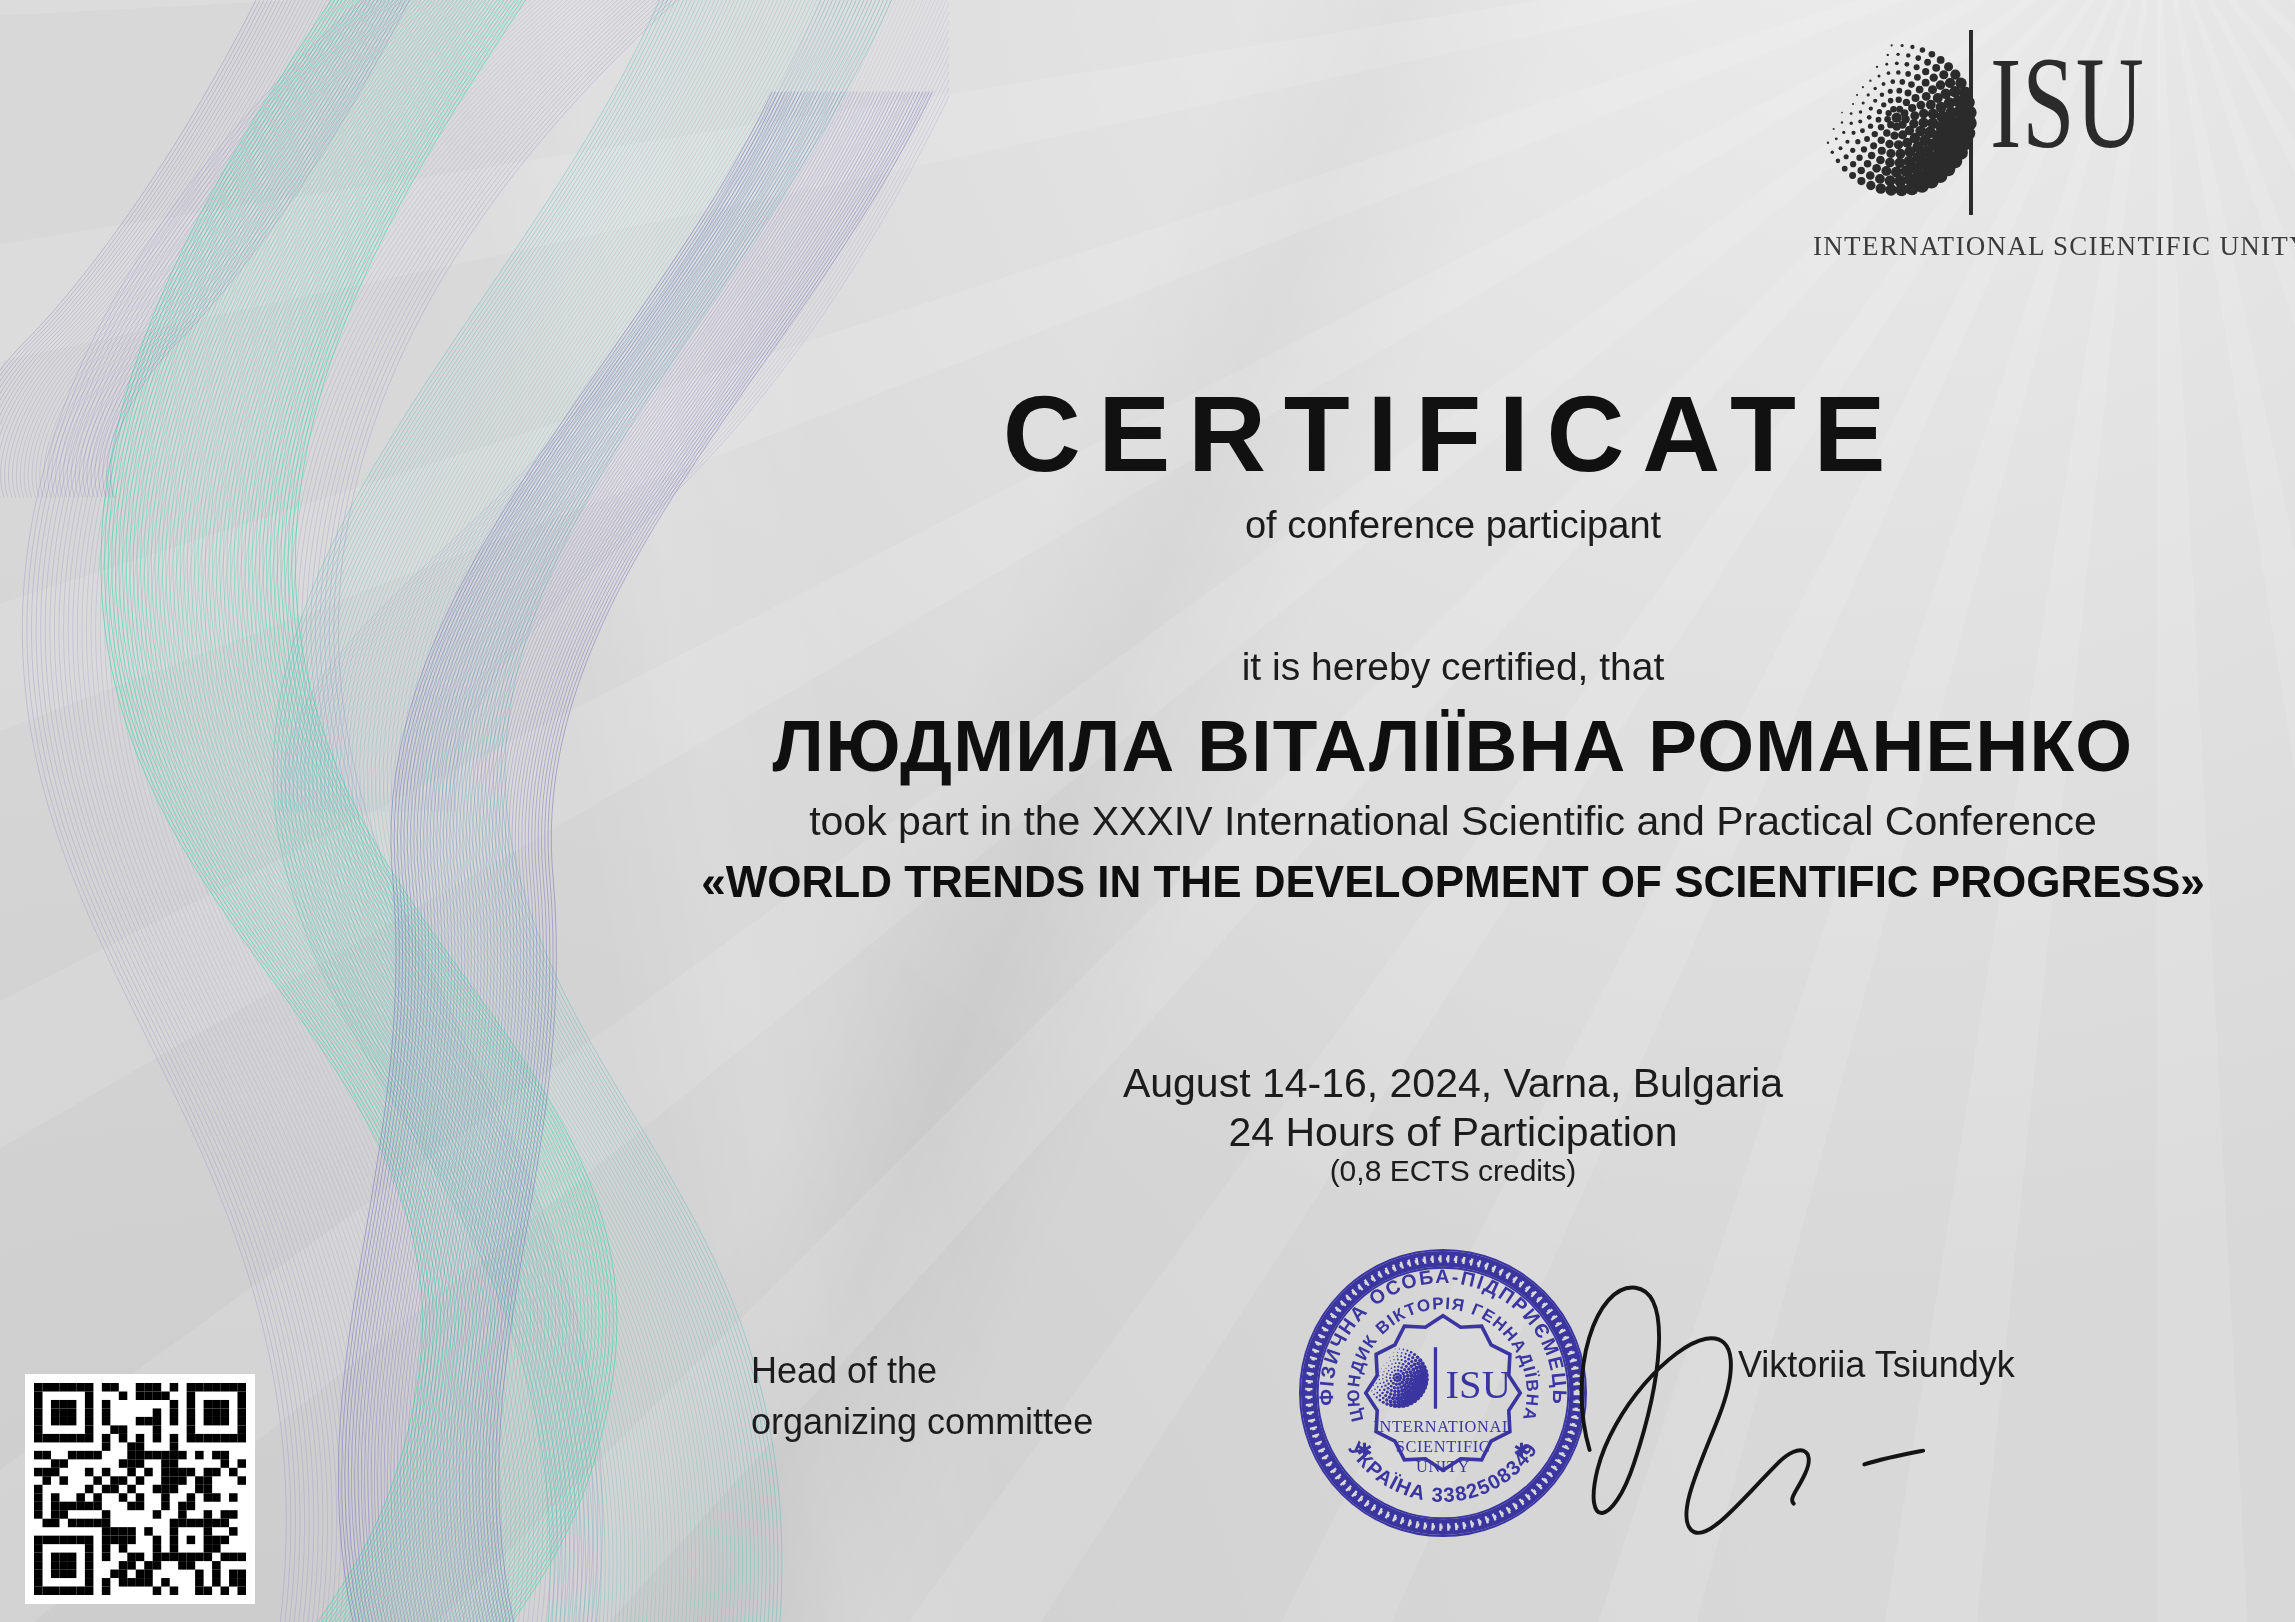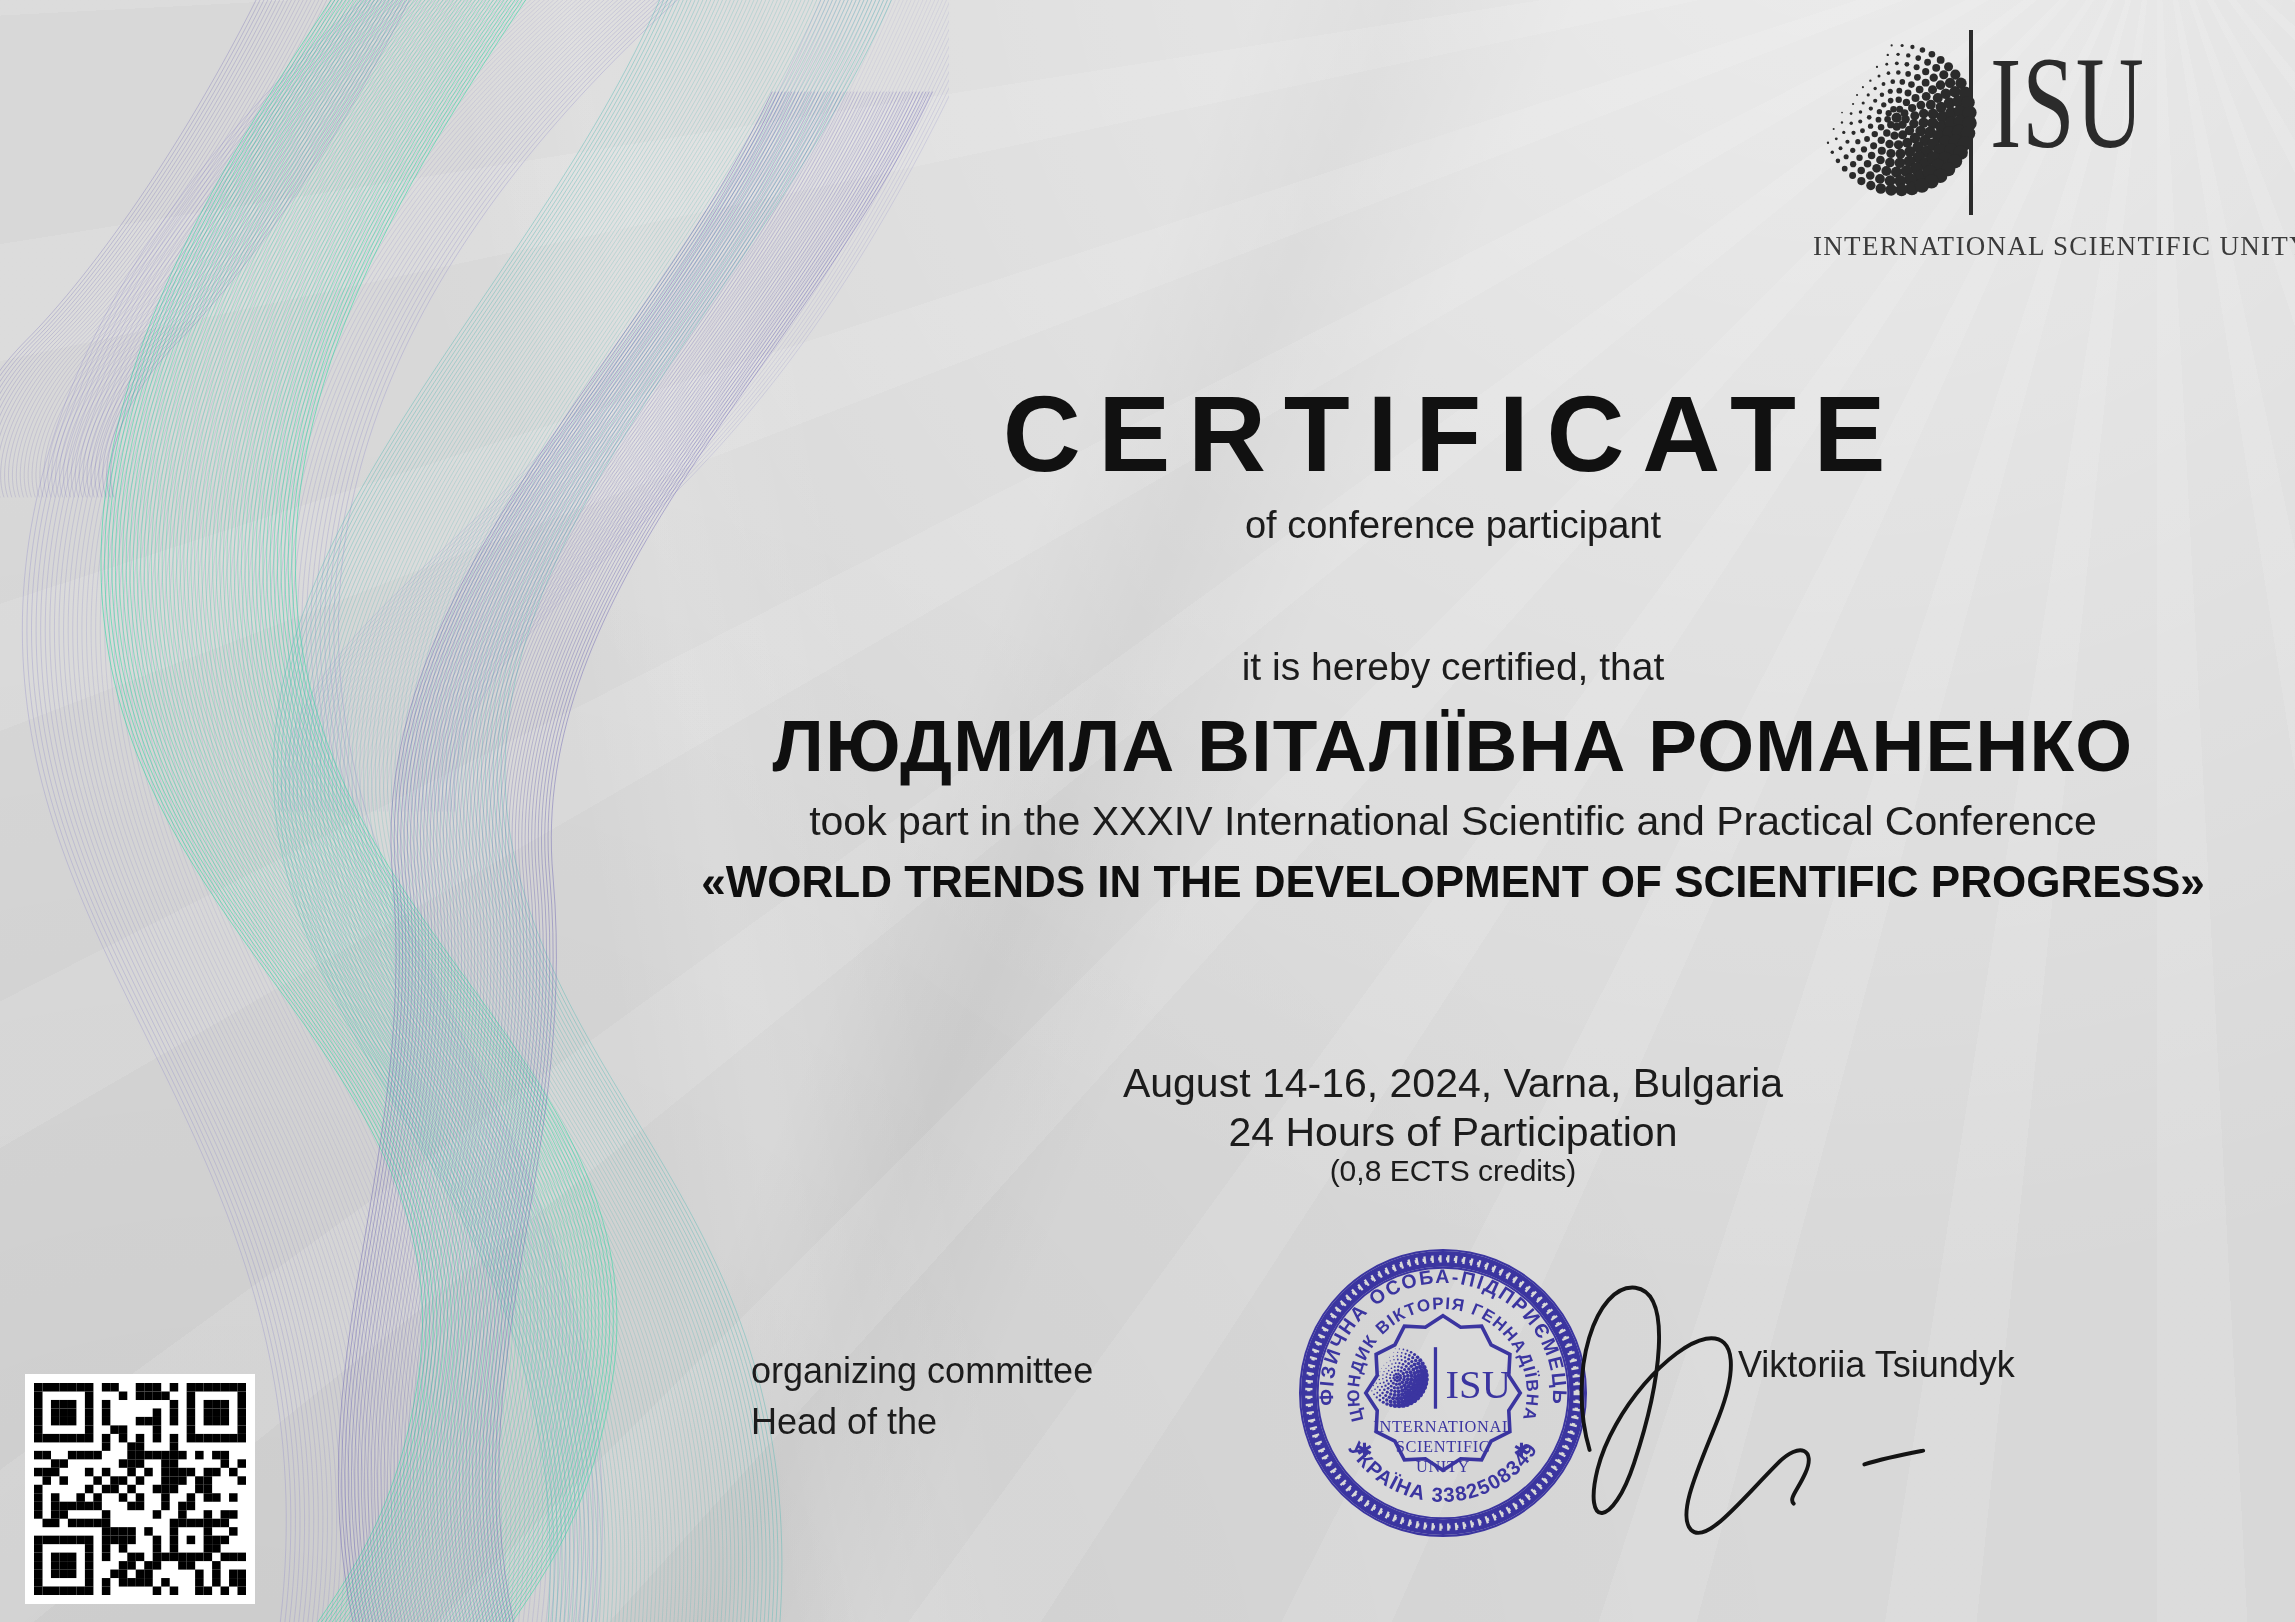--- a/index.html
+++ b/index.html
@@ -595,22 +595,22 @@
 <div class="abs col t-sub">of conference participant</div>
 <div class="abs col t-certify">it is hereby certified, that</div>
 <div class="abs col t-name">ЛЮДМИЛА ВІТАЛІЇВНА РОМАНЕНКО</div>
 <div class="abs col t-took">took part in the XXXIV International Scientific and Practical Conference</div>
 <div class="abs col t-conf">«WORLD TRENDS IN THE DEVELOPMENT OF SCIENTIFIC PROGRESS»</div>
 <div class="abs col t-date">August 14-16, 2024, Varna, Bulgaria</div>
 <div class="abs col t-hours">24 Hours of Participation</div>
 <div class="abs col t-ects">(0,8 ECTS credits)</div>
 
 <div class="abs role">
+  <div>Head of the</div>
   <div>organizing committee</div>
-  <div>Head of the</div>
 </div>
 <div class="abs signer">Viktoriia Tsiundyk</div>
 
 <div class="abs stampwrap">
   <svg width="288" height="288" viewBox="0 0 440 440" id="stamp-svg">
     <defs>
       <path id="arcTop" d="M 61.2 274.8 A 168 168 0 1 1 378.8 274.8" fill="none"></path>
       <path id="arcInner" d="M 104 274 A 128 128 0 1 1 336 274" fill="none"></path>
       <path id="arcBot" d="M 72 300 A 170 170 0 0 0 368 300" fill="none"></path>
     </defs>

